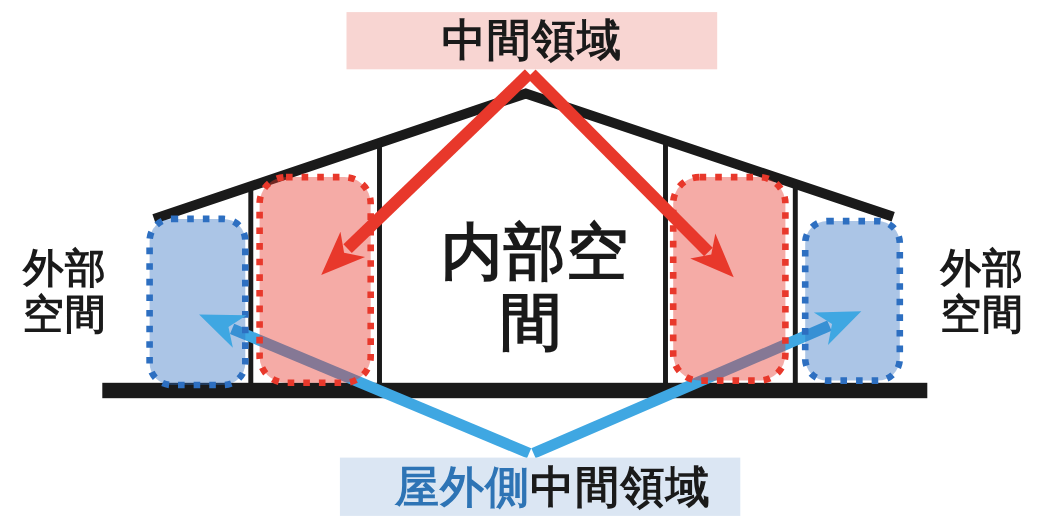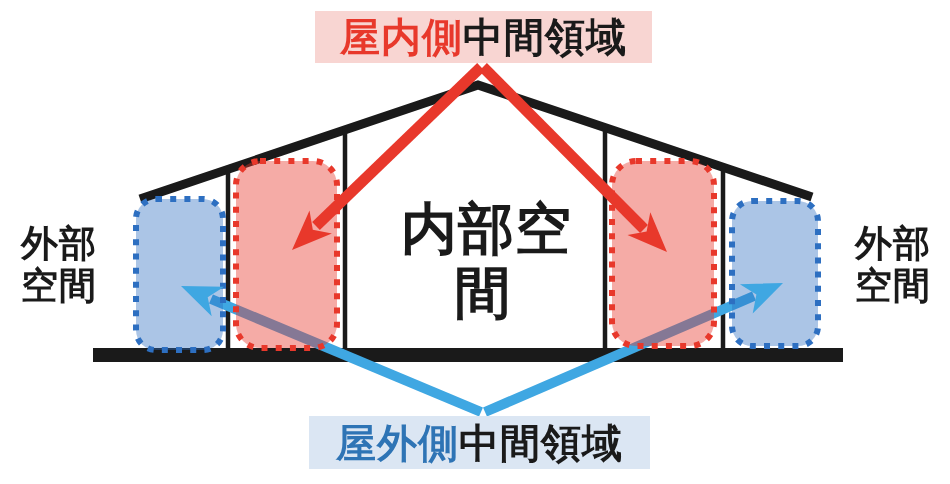--- a/index.html
+++ b/index.html
@@ -15,21 +15,21 @@
   body{font-family:"Liberation Sans","DejaVu Sans",sans-serif;}
   .stage{position:relative;width:950px;height:484px;background:#ffffff;overflow:hidden;}
   .stage svg{position:absolute;left:0;top:0;}
 
   .label-box{
     position:absolute;display:flex;align-items:center;justify-content:center;
     font-size:40px;font-weight:600;letter-spacing:1px;color:var(--ink);
     white-space:nowrap;line-height:1;
   }
   .label-box.indoor{left:315px;top:11px;width:337px;height:52px;background:var(--red-label-bg);}
-  .label-box.outdoor{left:309px;top:416px;width:341px;height:53px;background:var(--blue-label-bg);}
+  .label-box.outdoor{left:309px;top:416px;width:341px;height:53px;background:var(--blue-label-bg);padding-left:23px;}
   .label-box .accent-red{color:var(--red);}
   .label-box .accent-blue{color:var(--blue-text);}
 
   .space-text{
     position:absolute;color:var(--ink);text-align:center;font-weight:600;
     line-height:1.14;letter-spacing:1px;white-space:nowrap;
   }
   .space-text.interior{left:401px;top:197px;width:164px;font-size:56px;}
   .space-text.ext-left{left:12px;top:223px;width:94px;font-size:37px;}
   .space-text.ext-right{left:846px;top:223px;width:94px;font-size:37px;}
@@ -61,21 +61,20 @@
     <polygon points="181,286 224.1,286.7 207.7,297.2 211.7,316.2" fill="#3FA7E2"></polygon>
     <polygon points="783,283 739.9,284.2 756.4,294.5 752.7,313.6" fill="#3FA7E2"></polygon>
 
     <line x1="481" y1="67" x2="316" y2="226" stroke-width="11" stroke-linecap="butt" stroke="#E8382B"></line>
     <polygon points="292,250 309.5,210.6 312.8,229.8 331.9,233.6" fill="#E8382B"></polygon>
     <line x1="483" y1="67" x2="644" y2="229" stroke-width="11" stroke-linecap="butt" stroke="#E8382B"></line>
     <polygon points="667,252 650.3,212.3 646.6,231.4 627.5,234.9" fill="#E8382B"></polygon>
   </svg>
 
   <div class="label-box indoor">
-    <span class="accent-red">屋内側</span>
       <span>中間領域</span>
   </div>
 
   <div class="label-box outdoor">
     <span class="accent-blue">屋外側</span>
       <span>中間領域</span>
   </div>
 
   <div class="space-text interior">
     <div>内部空</div>

